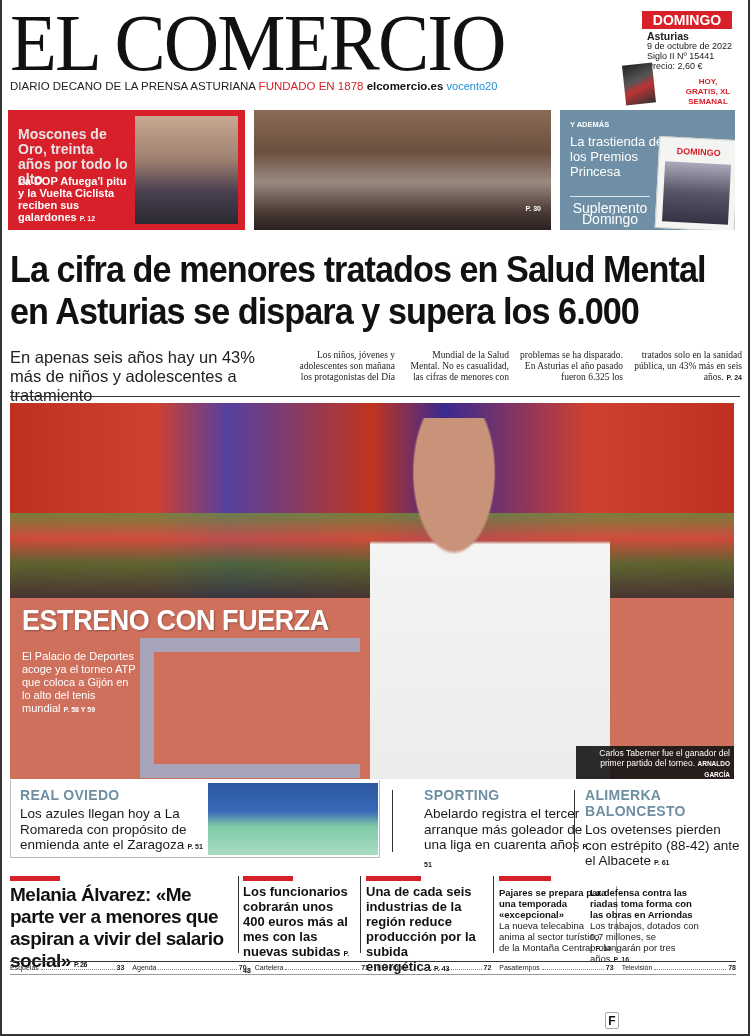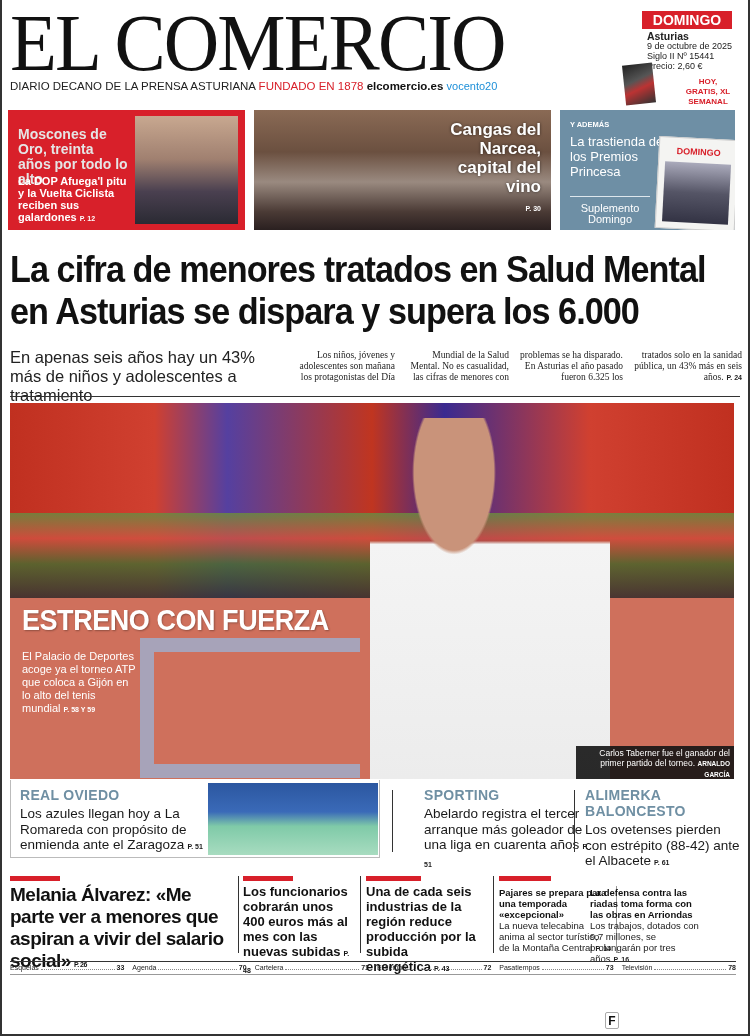--- a/index.html
+++ b/index.html
@@ -26,21 +26,21 @@
   .promo-red .sub { position: absolute; left: 10px; top: 65px; width: 110px; color: #fff; font-weight: bold; font-size: 11px; line-height: 12px; }
   .promo-red .photo { position: absolute; left: 127px; top: 6px; width: 103px; height: 108px; background: linear-gradient(180deg,#c8a890 0%,#a08070 40%,#4a4050 70%,#2a2a33 100%); }
   .pagetag { font-size: 7px; font-weight: bold; margin-left: 3px; }
   .promo-photo { left: 252px; width: 297px; background: linear-gradient(180deg,#8a6a55 0%,#6b5040 35%,#9a8a80 60%,#4a3a35 85%,#2a2020 100%); }
   .promo-photo .title { position: absolute; right: 10px; top: 10px; color: #fff; font-weight: bold; font-size: 17px; line-height: 19px; text-align: right; text-shadow: 0 0 3px rgba(0,0,0,.6); }
   .promo-photo .pg { position: absolute; right: 10px; top: 95px; color: #fff; font-size: 7px; font-weight: bold; }
   .promo-blue { left: 558px; width: 175px; background: #6e8fa5; }
   .promo-blue .kicker { position: absolute; left: 10px; top: 10px; color: #fff; font-size: 7.5px; font-weight: bold; }
   .promo-blue .title { position: absolute; left: 10px; top: 24px; width: 95px; color: #fff; font-size: 13px; line-height: 15px; }
   .promo-blue .rule { position: absolute; left: 10px; top: 86px; width: 80px; height: 1px; background: #dde6ec; }
-  .promo-blue .supl { position: absolute; left: 10px; top: 93px; width: 80px; color: #fff; font-size: 11px; line-height: 11px; text-align: center; }
+  .promo-blue .supl { position: absolute; left: 10px; top: 93px; width: 80px; color: #fff; font-size: 14px; line-height: 11px; text-align: center; }
   .promo-blue .mag { position: absolute; left: 97px; top: 28px; width: 80px; height: 92px; background: #f4f4f2; transform: rotate(3deg); border: 1px solid #ccc; }
   .promo-blue .mag .mt { color: #d8202a; font-size: 9px; font-weight: bold; text-align: center; margin-top: 8px; }
   .promo-blue .mag .mp { margin: 6px 6px 0; height: 60px; background: linear-gradient(180deg,#aab 0%,#556 50%,#334 100%); }
 
   
   .headline { position: absolute; left: 8px; top: 249px; width: 735px; font-weight: bold; font-size: 36px; line-height: 42px; letter-spacing: -1px; color: #111; transform: scaleX(0.95); transform-origin: left; }
   .deck { position: absolute; left: 8px; top: 348px; width: 275px; font-size: 16.5px; line-height: 19px; color: #222; }
   .cols { position: absolute; top: 350px; font-family: "Liberation Serif", serif; font-size: 9.5px; line-height: 11px; color: #222; text-align: right; }
   .col1 { left: 288px; width: 105px; }
   .col2 { left: 402px; width: 105px; }
@@ -96,36 +96,35 @@
   <div class="logo">EL COMERCIO</div>
   <div class="tagline">
     <span>DIARIO DECANO DE LA PRENSA ASTURIANA</span>
     <span class="red">FUNDADO EN 1878</span>
     <span class="web">elcomercio.es</span>
     <span class="vocento">vocento20</span>
   </div>
   <div class="day-badge">DOMINGO</div>
   <div class="edition">
     <div class="region">Asturias</div>
-    <div>9 de octubre de 2025</div>
+    <div>9 de octubre de 2022</div>
     <div>Siglo II Nº 15441</div>
     <div>Precio: 2,60 €</div>
   </div>
   <div class="xl-mag"></div>
   <div class="xl-text" style="width:52px;text-align:center;">HOY, GRATIS, XL SEMANAL</div>
 </div>
 
 <div class="promo promo-red">
   <div class="title">Moscones de Oro, treinta años por todo lo alto</div>
   <div class="sub"><span>La DOP Afuega'l pitu y la Vuelta Ciclista reciben sus galardones</span><span class="pagetag">P. 12</span></div>
   <div class="photo"></div>
 </div>
 
 <div class="promo promo-photo">
-  <div class="title" style="width:100px;">Cangas del Narcea, capital del vino</div>
   <div class="pg">P. 30</div>
 </div>
 
 <div class="promo promo-blue">
   <div class="kicker">Y ADEMÁS</div>
   <div class="title">La trastienda de los Premios Princesa</div>
   <div class="rule"></div>
   <div class="supl">Suplemento Domingo</div>
   <div class="mag">
     <div class="mt">DOMINGO</div>

